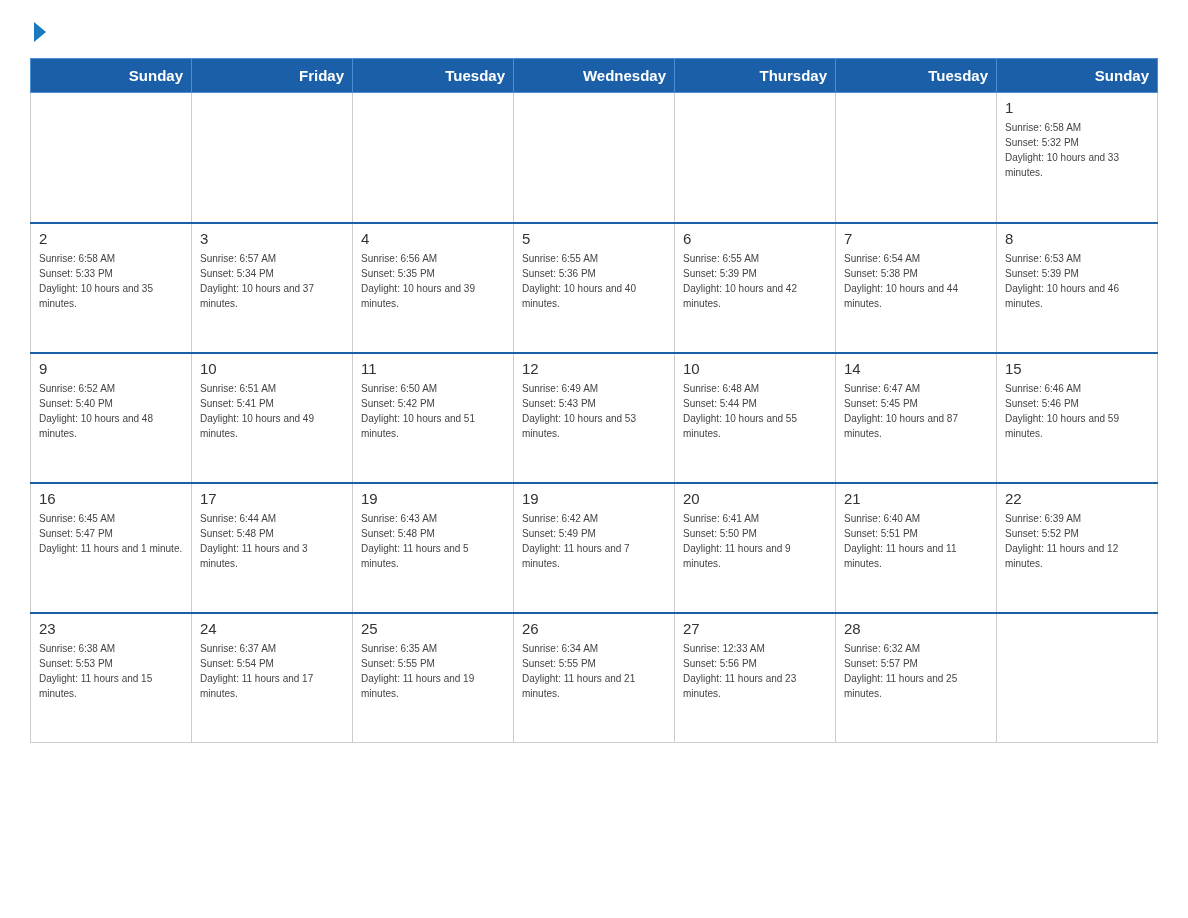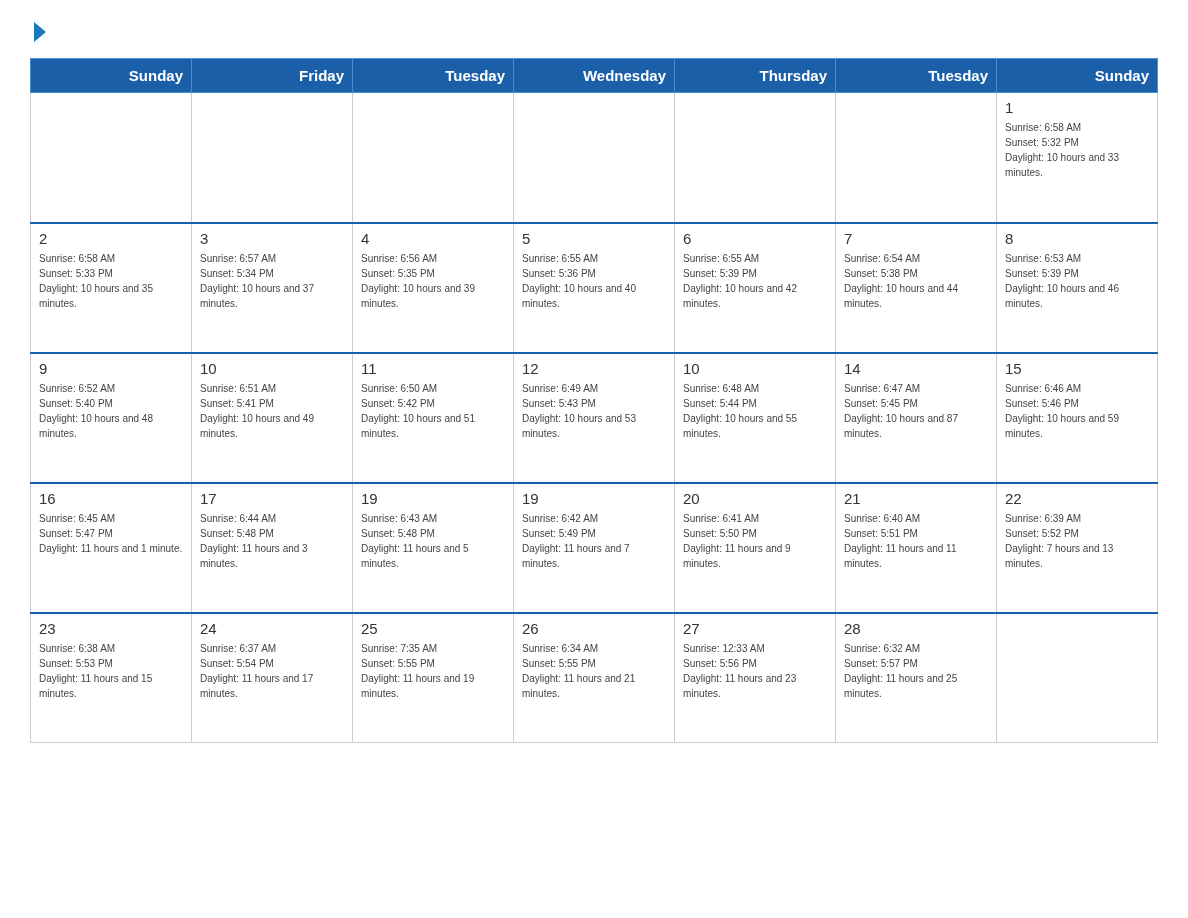--- a/index.html
+++ b/index.html
@@ -310,21 +310,21 @@
             <div>Sunrise: 6:40 AM</div>
             <div>Sunset: 5:51 PM</div>
             <div>Daylight: 11 hours and 11 minutes.</div>
           </div>
         </td>
         <td>
           <span class="day-number">22</span>
           <div class="day-info">
             <div>Sunrise: 6:39 AM</div>
             <div>Sunset: 5:52 PM</div>
-            <div>Daylight: 7 hours and 13 minutes.</div>
+            <div>Daylight: 11 hours and 12 minutes.</div>
           </div>
         </td>
       </tr>
       <tr class="row-divider">
         <td>
           <span class="day-number">23</span>
           <div class="day-info">
             <div>Sunrise: 6:38 AM</div>
             <div>Sunset: 5:53 PM</div>
             <div>Daylight: 11 hours and 15 minutes.</div>
@@ -334,21 +334,21 @@
           <span class="day-number">24</span>
           <div class="day-info">
             <div>Sunrise: 6:37 AM</div>
             <div>Sunset: 5:54 PM</div>
             <div>Daylight: 11 hours and 17 minutes.</div>
           </div>
         </td>
         <td>
           <span class="day-number">25</span>
           <div class="day-info">
-            <div>Sunrise: 7:35 AM</div>
+            <div>Sunrise: 6:35 AM</div>
             <div>Sunset: 5:55 PM</div>
             <div>Daylight: 11 hours and 19 minutes.</div>
           </div>
         </td>
         <td>
           <span class="day-number">26</span>
           <div class="day-info">
             <div>Sunrise: 6:34 AM</div>
             <div>Sunset: 5:55 PM</div>
             <div>Daylight: 11 hours and 21 minutes.</div>

